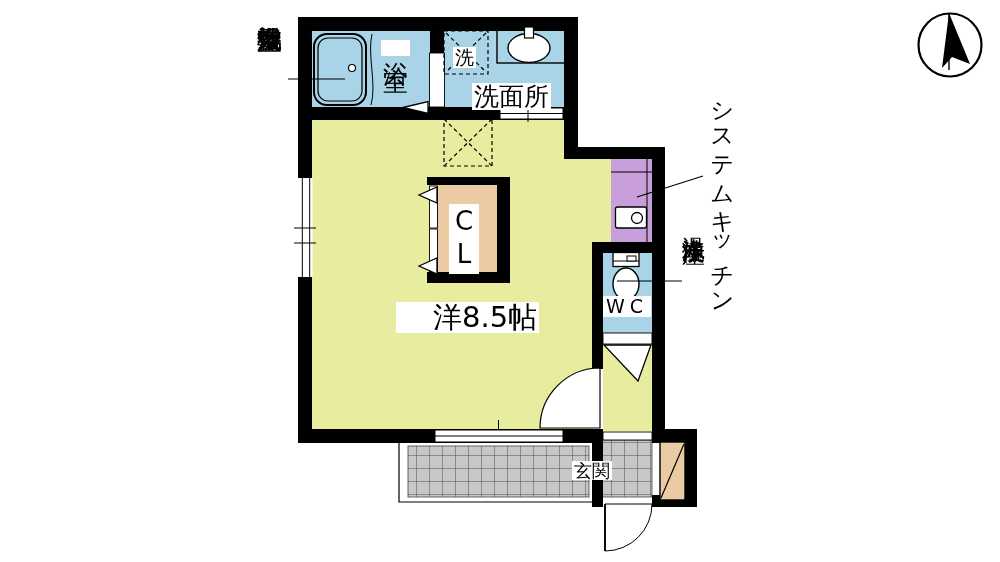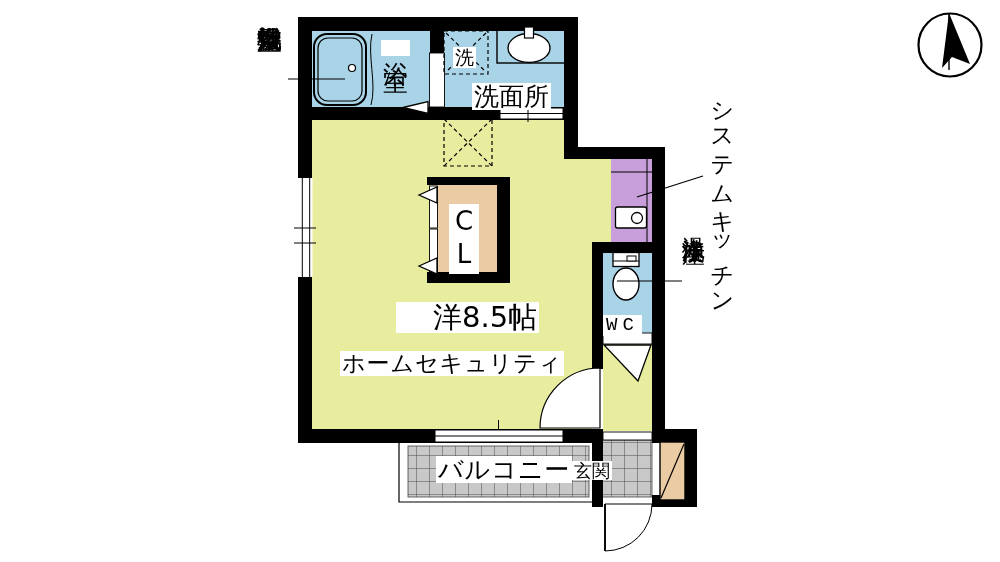--- a/index.html
+++ b/index.html
@@ -169,23 +169,21 @@
 
 <div class="lbl bg" style="left:452px; top:83px; font-size:25px;margin-left:20px;">洗面所</div>
 
 
 <div class="lbl vert" style="left:710px; top:86px; font-size:23px; letter-spacing:1px;">システムキッチン</div>
 
 <div class="lbl vert" style="left:681px; top:219px; font-size:23px; letter-spacing:1px;">温水洗浄便座</div>
 
 <div class="lbl vert bg" style="left:449px; top:204px; font-size:26px; letter-spacing:3px; padding:2px 1px;">CL</div>
 
-<div class="lbl bg" style="left:603px; top:315px; font-size:19px; letter-spacing:5px; padding:0 3px;font-family:Liberation Mono, monospace;">WC</div>
+<div class="lbl bg" style="left:603px; top:296px; font-size:19px; letter-spacing:5px; padding:0 3px;">WC</div>
 
 <div class="lbl bg" style="left:396px; top:302px; font-size:29px;padding-left:37px;">洋8.5帖</div>
 
-<div class="lbl bg" style="left:340px; top:351px; font-size:23px; letter-spacing:1px;">ホームセキュリティ</div>
 
-<div class="lbl bg" style="left:436px; top:456px; font-size:25px; letter-spacing:1px;">バルコニー</div>
 
 <div class="lbl bg" style="left:572px; top:461px; font-size:18px;">玄関</div>
 
 </div>
 
 </body></html>

